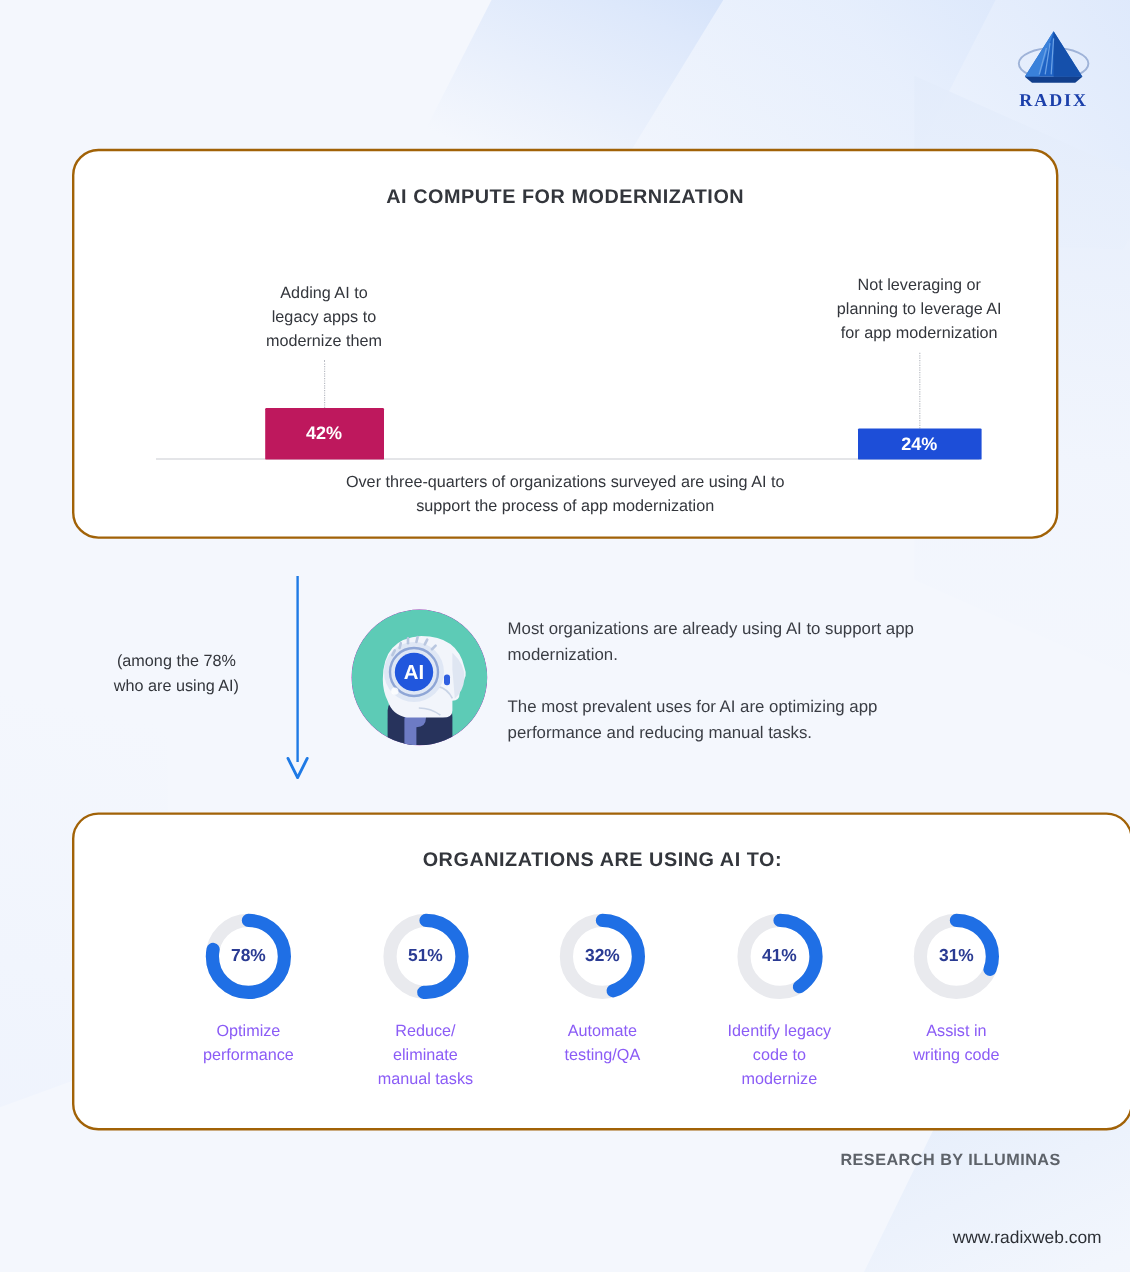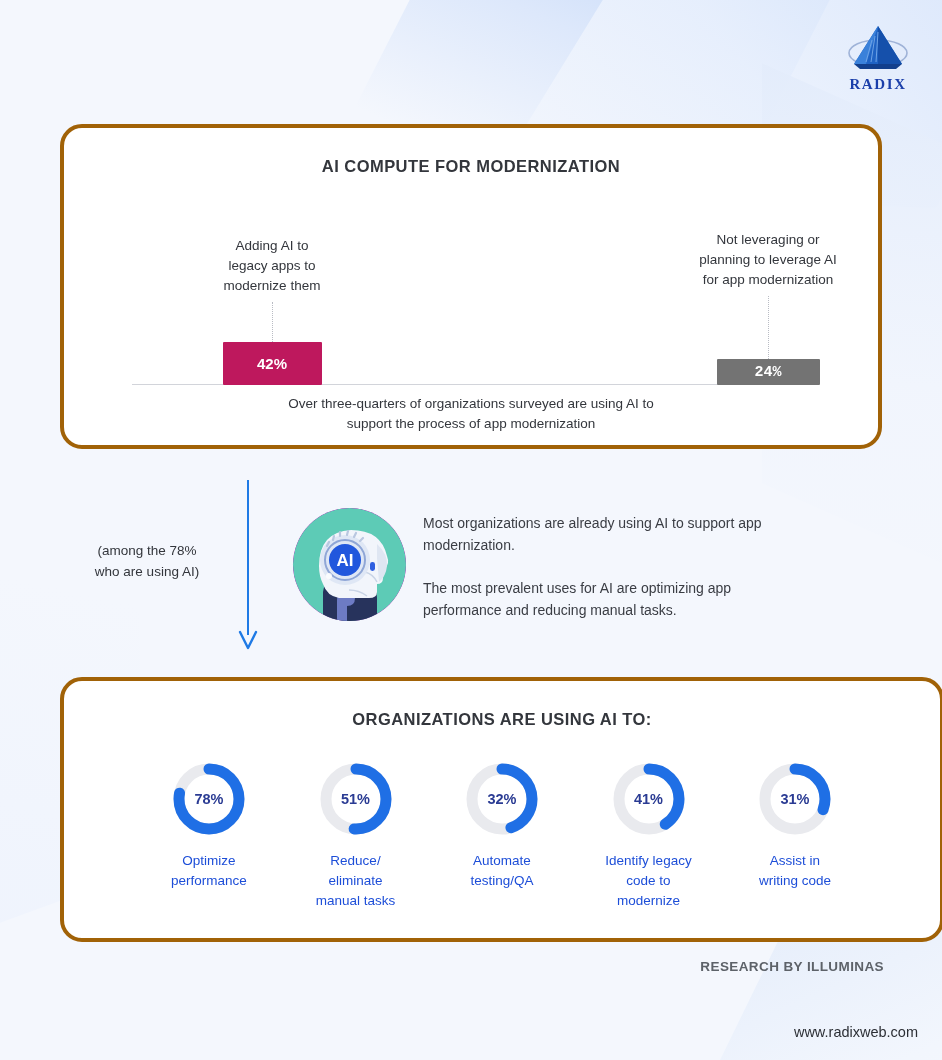--- a/index.html
+++ b/index.html
@@ -62,21 +62,21 @@
   .logo-word {
     font-family: "Liberation Serif", serif;
     font-size: 15px; font-weight: 700; letter-spacing: 1.6px;
     color: #1b3faa; margin-top: 2px;
   }
 
   
   .card {
     position: absolute;
     background: #ffffff;
-    border: 4px solid #a16207;
+    border: 2px solid #a16207;
     border-radius: 22px;
   }
   #card-top    { left: 60px; top: 124px; width: 822px; height: 325px; }
   #card-bottom { left: 60px; top: 677px; width: 884px; height: 265px; }
 
   .card-title {
     text-align: center;
     font-size: 16.5px;
     font-weight: 700;
     letter-spacing: .45px;
@@ -174,21 +174,21 @@
   .donut-wrap svg { display: block; }
   .donut-val {
     position: absolute; inset: 0;
     display: flex; align-items: center; justify-content: center;
     font-size: 14.5px; font-weight: 700; color: #2a3b93;
   }
   .donut-label {
     margin-top: 14px;
     font-size: 13.5px;
     line-height: 20px;
-    color: #1d4ed8;
+    color: #8b5cf6;
     white-space: pre-line;
   }
 
   
   .research {
     position: absolute;
     right: 58px; top: 959px;
     font-size: 13.5px;
     font-weight: 700;
     letter-spacing: .4px;
@@ -244,21 +244,21 @@
         <span>42%</span>
       </div>
     </div>
 
 
     <div class="bar-col" style="left:580px; width:248px; bottom:0;">
       <div class="bar-label">Not leveraging or
 planning to leverage AI
 for app modernization</div>
       <div class="leader" style="height:63px;"></div>
-      <div class="bar" style="width:103px; height:26px; background:#737373;font-family:Liberation Mono, monospace;">
+      <div class="bar" style="width:103px; height:26px; background:#1d4ed8;">
         <span>24%</span>
       </div>
     </div>
   </div>
 
   <div class="bar-caption">Over three-quarters of organizations surveyed are using AI to
 support the process of app modernization</div>
 </div>
 
 <div class="mid-note">(among the 78%

